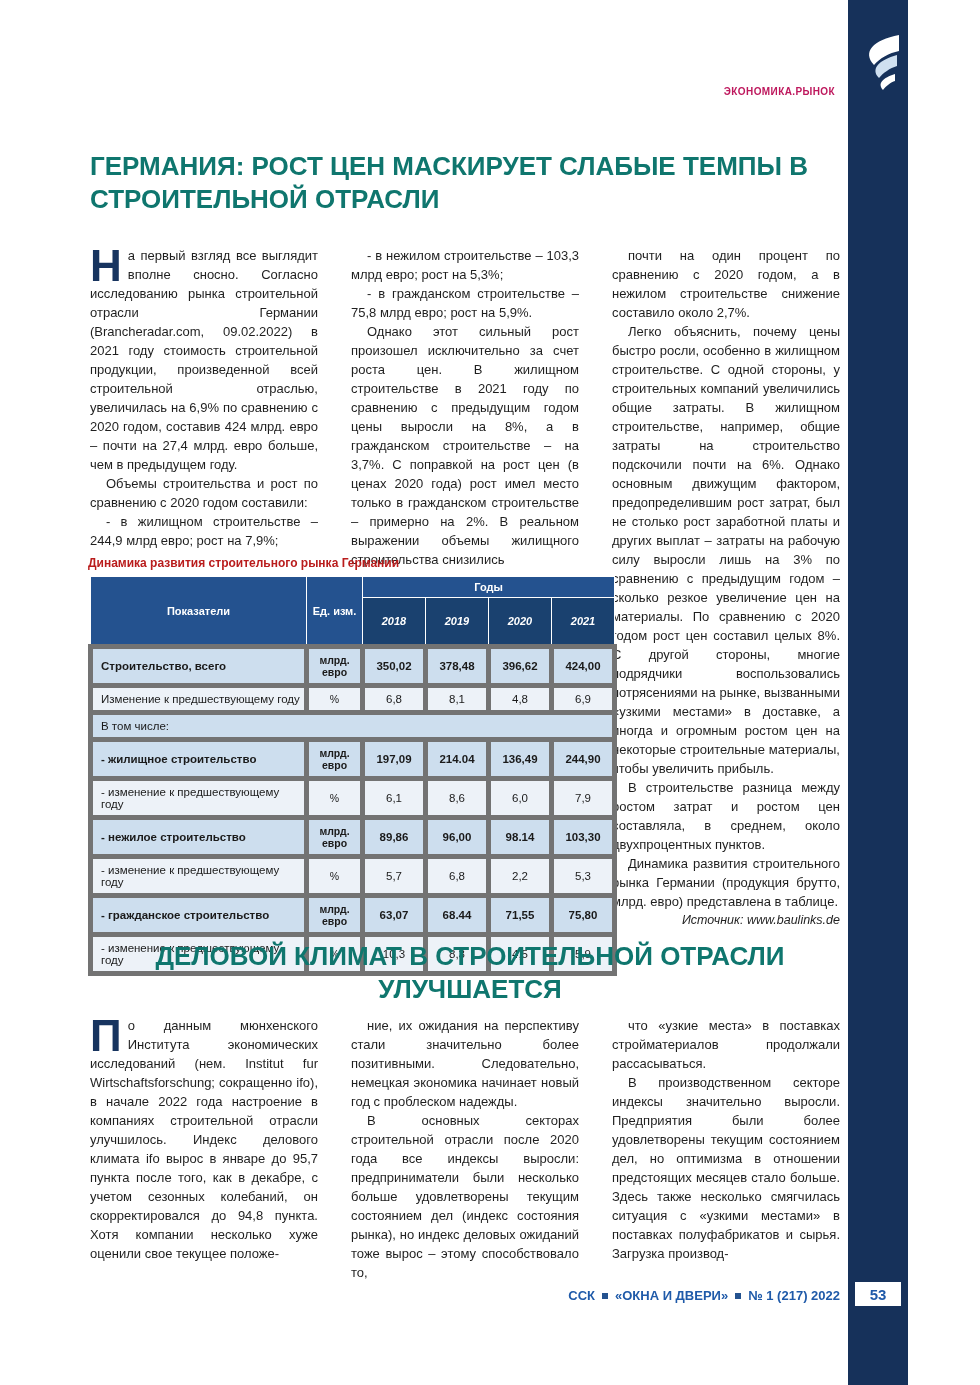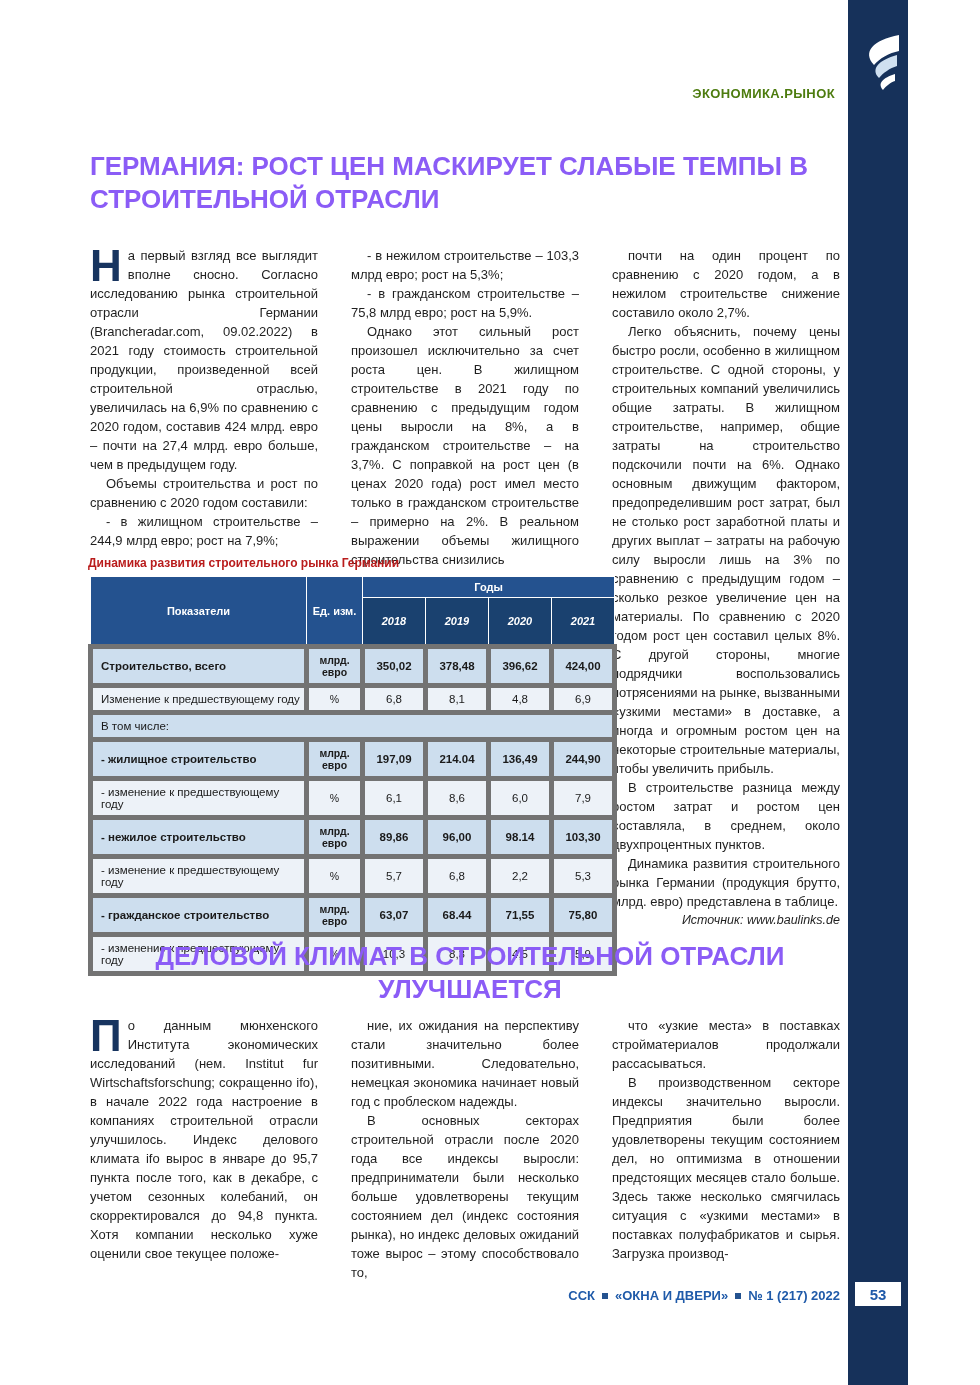--- a/index.html
+++ b/index.html
@@ -36,32 +36,32 @@
     font-size: 15px;
     display: flex; align-items: center; justify-content: center;
   }
 
   
   .section-label {
     position: absolute;
     left: 90px; top: 86px;
     width: 745px;
     text-align: right;
-    color: #4d7c0f;
-    font-weight: bold;
-    font-size: 13px;
+    color: #be185d;
+    font-weight: bold;
+    font-size: 10px;
     letter-spacing: 0.4px;
   }
 
   
   .article-title {
     position: absolute;
     left: 90px;
     width: 760px;
-    color: #8b5cf6;
+    color: #0f766e;
     font-weight: bold;
     font-size: 26px;
     line-height: 33px;
     text-transform: uppercase;
   }
   .title1 { top: 150px; }
   .title2 { top: 940px; text-align: center; }
 
   
   .col {

